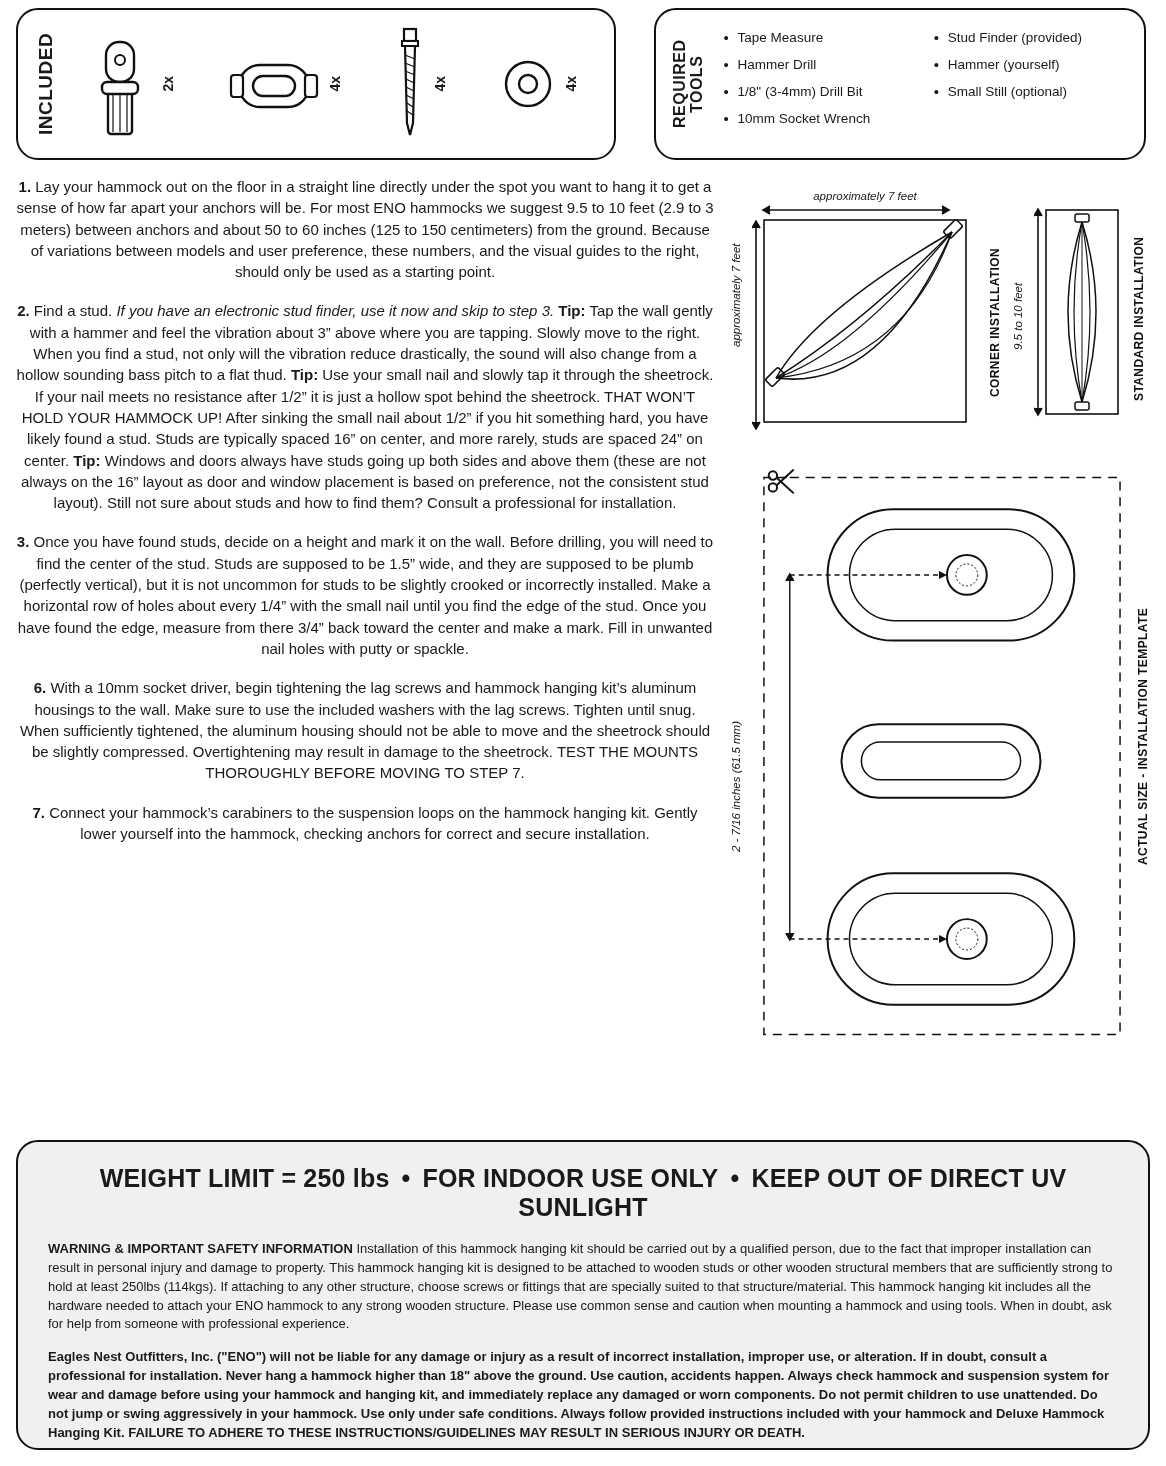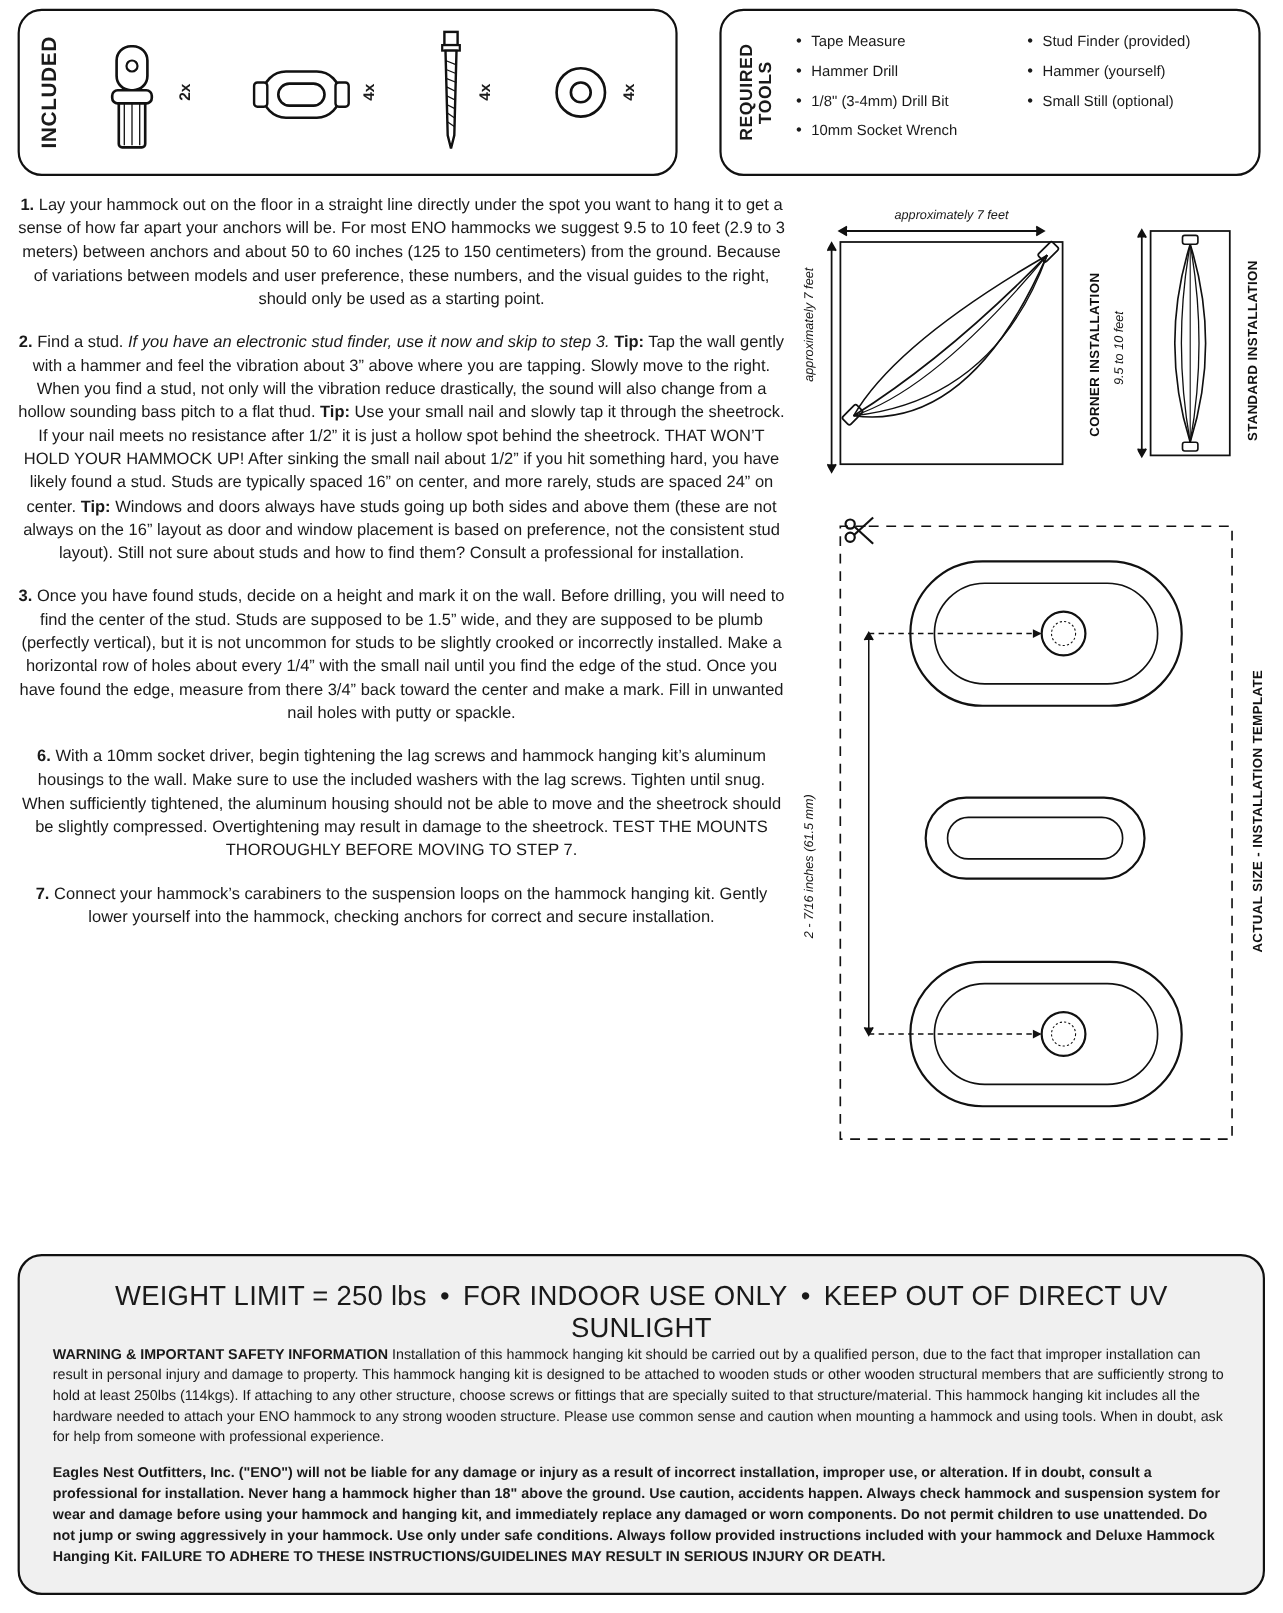--- a/index.html
+++ b/index.html
@@ -163,23 +163,24 @@
     top: 1140px;
     width: 1134px;
     height: 310px;
     border: 2px solid #111;
     border-radius: 22px;
     background: #f0f0f0;
     padding: 22px 30px;
   }
   .warn-head {
     font-size: 25px;
-    font-weight: normal;
+    font-weight: bold;
     text-align: center;
     letter-spacing: 0.2px;
+    margin-bottom: 18px;
   }
   .warn-head .sep { padding: 0 12px; }
   .warn-p {
     font-size: 13px;
     line-height: 1.45;
     font-weight: bold;
     margin-bottom: 14px;
   }
   .warn-p .light { font-weight: normal; margin-top: 32px; }
 </style>

